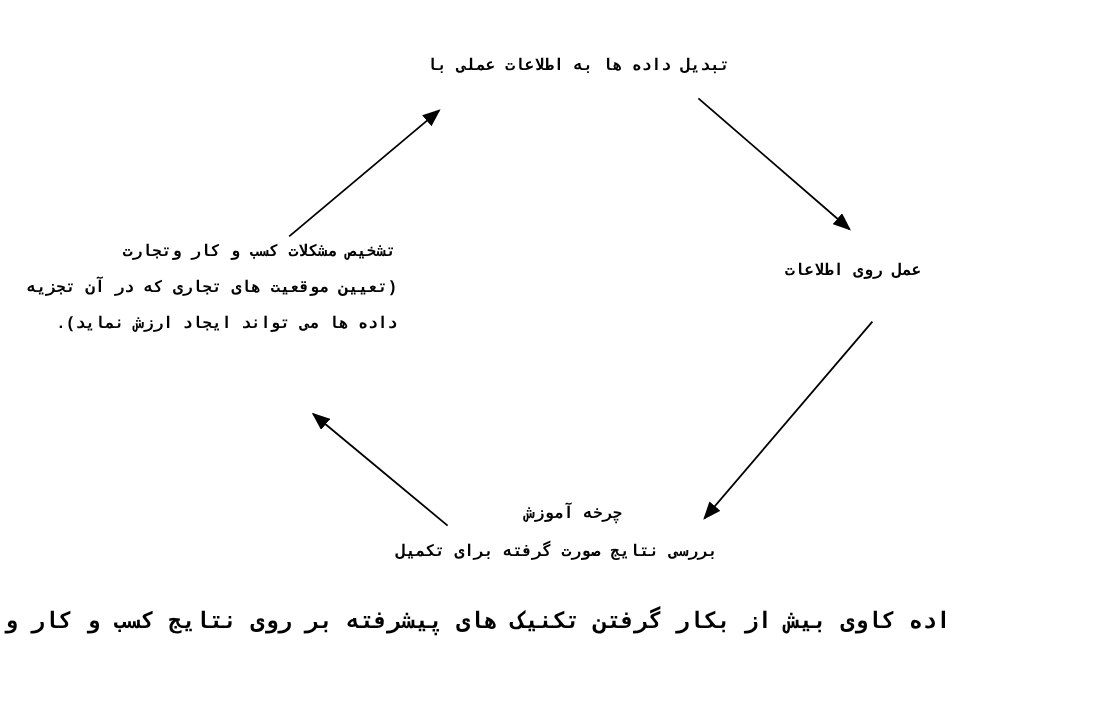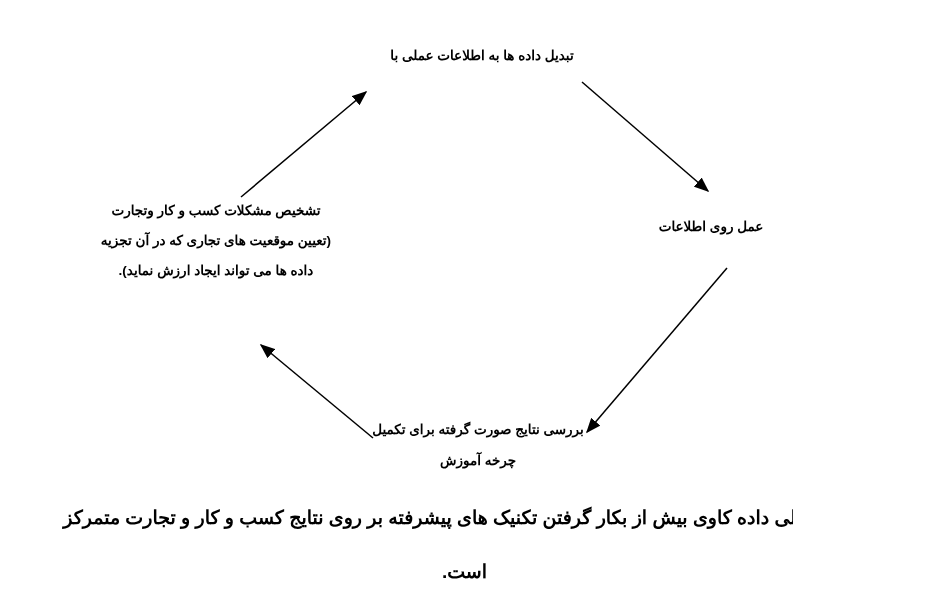--- a/index.html
+++ b/index.html
@@ -6,21 +6,21 @@
     margin: 0;
     padding: 0;
     background: #ffffff;
   }
   .page {
     position: relative;
     width: 793px;
     height: 605px;
     background: #ffffff;
     overflow: hidden;
-    font-family: Liberation Sans, sans-serif;
+    font-family: Liberation Mono, monospace;
     color: #000000;
   }
   .arrows {
     position: absolute;
     left: 0;
     top: 0;
     width: 929px;
     height: 605px;
   }
   .arrows line {
@@ -80,20 +80,19 @@
     <div>عمل روی اطلاعات</div>
   </div>
 
   <div class="node node-left">
     <div>تشخیص مشکلات کسب و کار وتجارت</div>
     <div>(تعیین موقعیت های تجاری که در آن تجزیه</div>
     <div>داده ها می تواند ایجاد ارزش نماید).</div>
   </div>
 
   <div class="node node-bottom">
+    <div>چرخه آموزش</div>
     <div>بررسی نتایج صورت گرفته برای تکمیل</div>
-    <div>چرخه آموزش</div>
   </div>
 
   <div class="caption-line caption-1">چرخه تعالی داده کاوی بیش از بکار گرفتن تکنیک های پیشرفته بر روی نتایج کسب و کار و تجارت متمرکز</div>
-  <div class="caption-line caption-2">است.</div>
 
 </div>
 
 </body></html>

